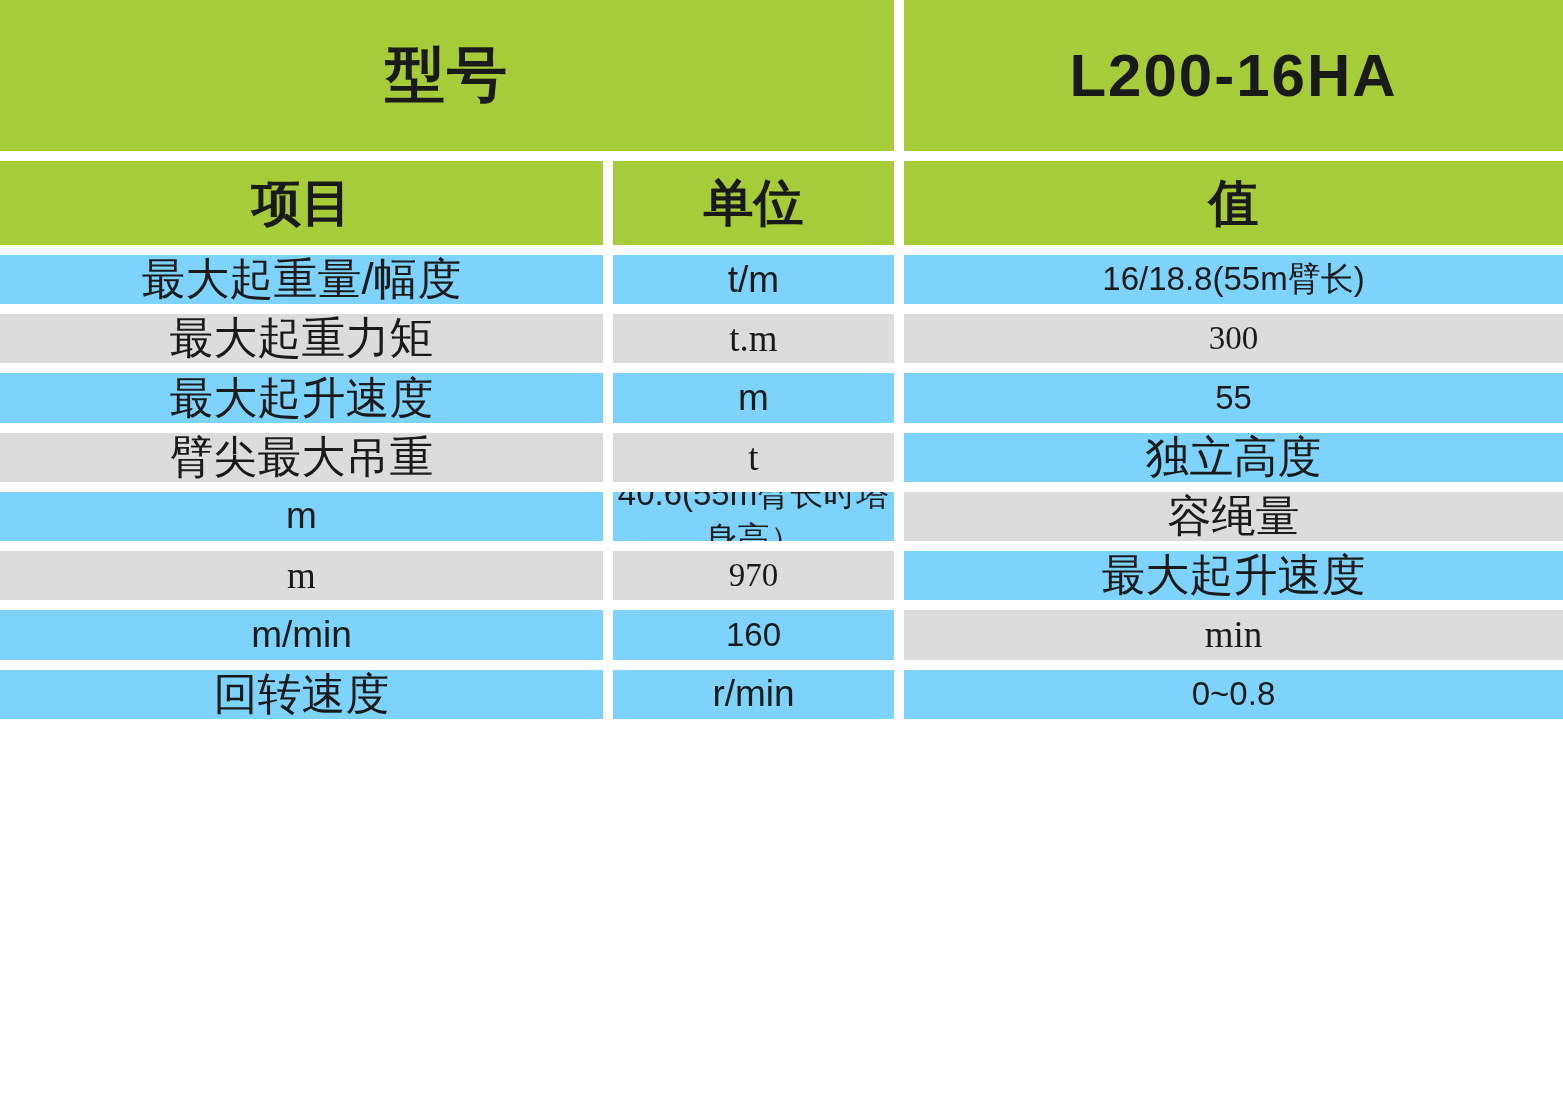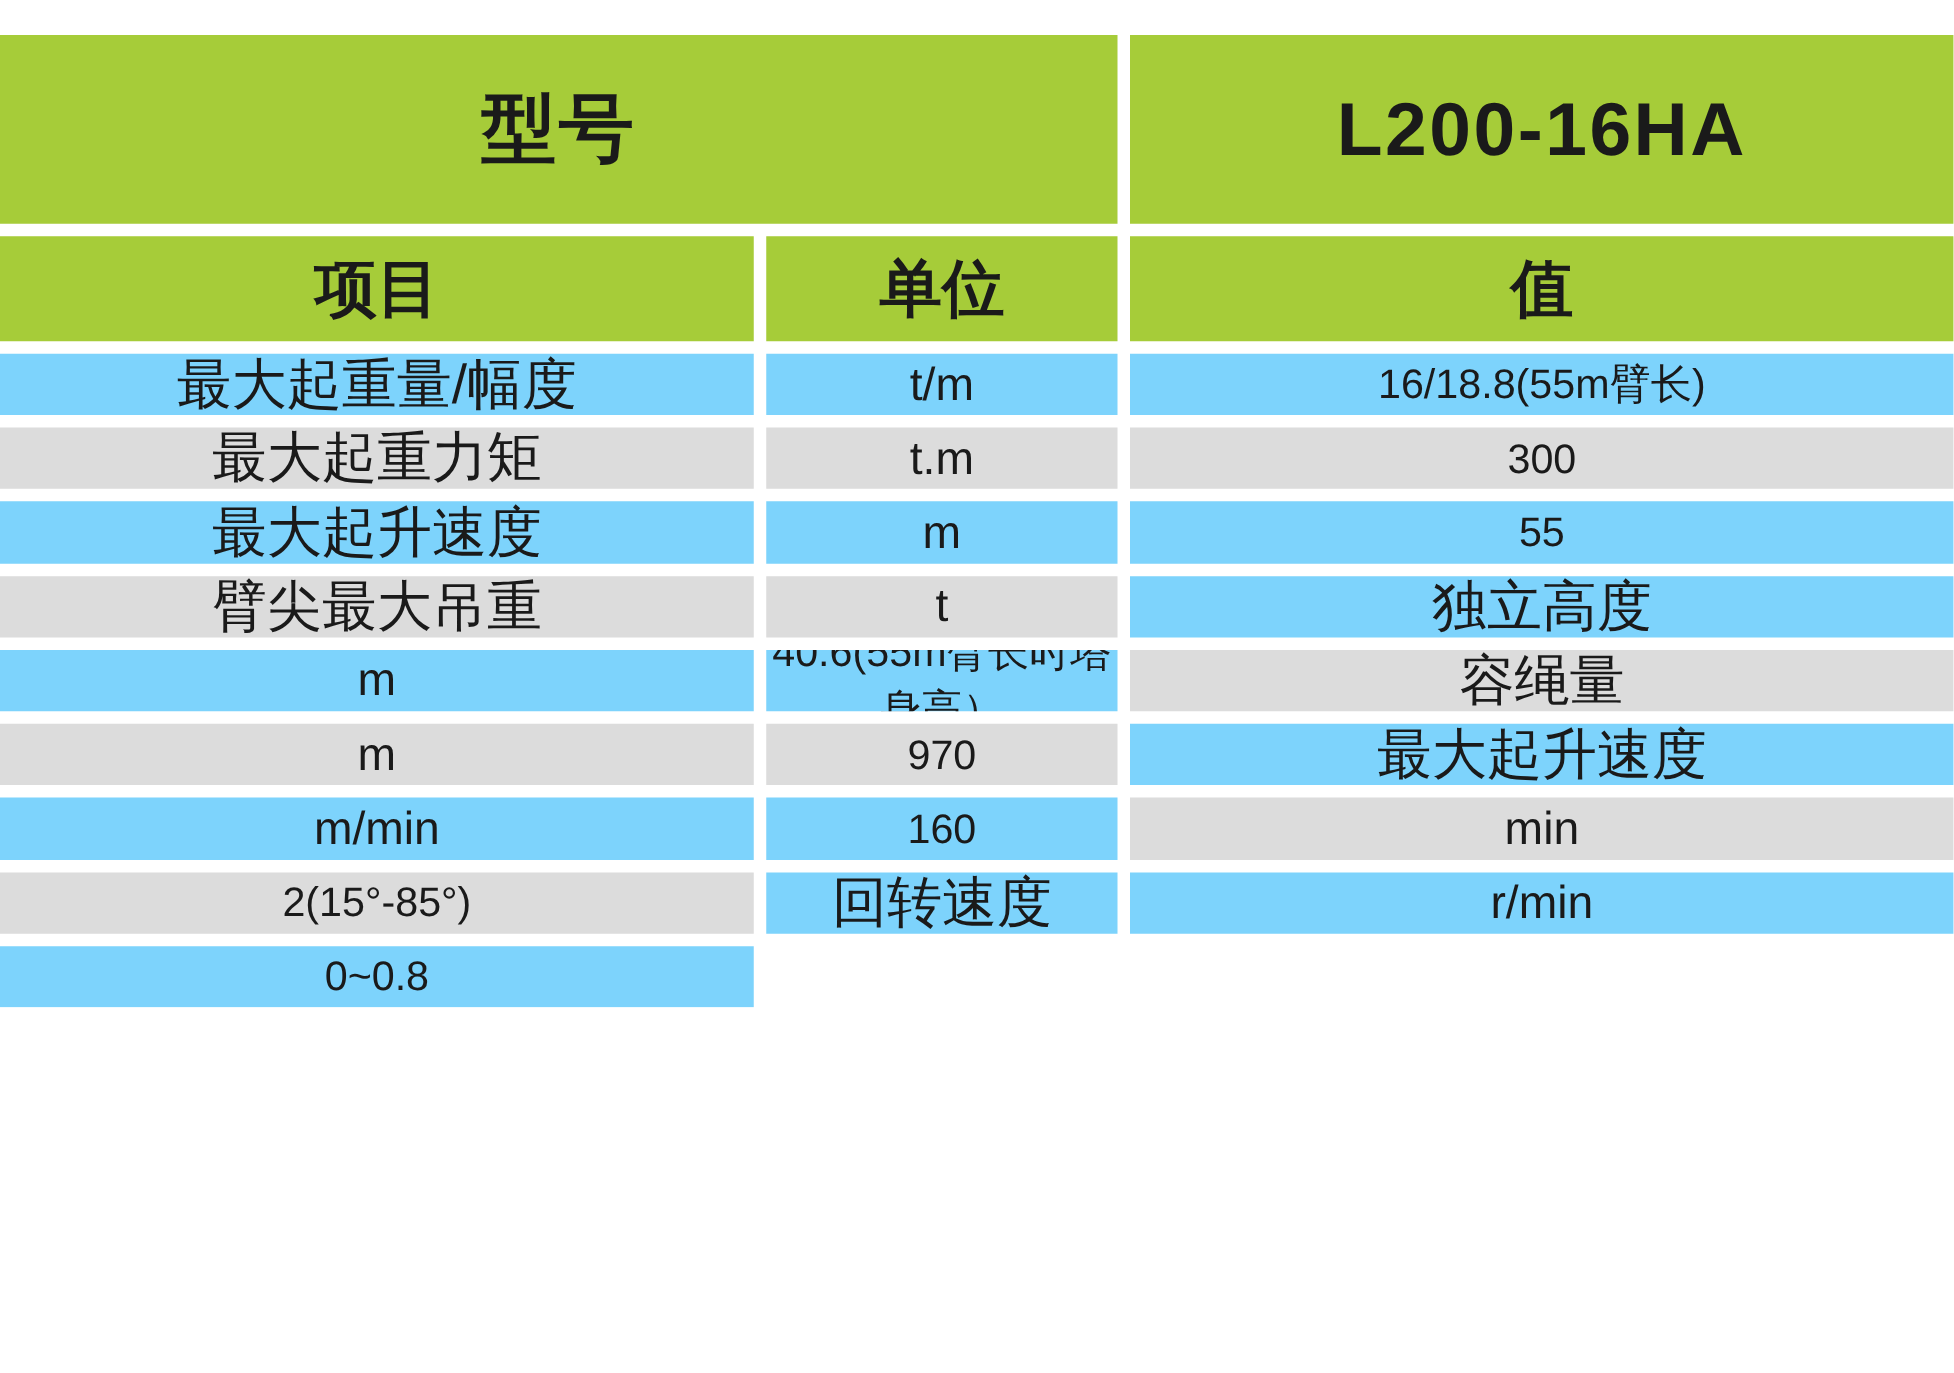--- a/index.html
+++ b/index.html
@@ -13,21 +13,20 @@
   }
   .spec-table {
     width: 1563px;
     height: 778px;
     display: grid;
     grid-template-columns: 603px 281px 1fr;
     grid-template-rows: 151px 84px repeat(9, 1fr);
     gap: 10px;
     background: #ffffff;
     overflow: hidden;
-    margin-top: 28px;
   }
   .cell {
     display: flex;
     align-items: center;
     justify-content: center;
     text-align: center;
     overflow: hidden;
   }
   .green {
     background: #a6cc39;
@@ -37,21 +36,21 @@
     font-size: 60px;
     letter-spacing: 2px;
   }
   .h1-model {
     grid-column: 1 / 3; 
   }
   .h2 {
     font-size: 50px;
   }
   .light { background: #7dd3fc; }
-  .dark  { background: #dcdcdc; }
+  .dark  { background: #dcdcdc; font-family: Liberation Serif, serif; }
   .item-cell  { font-size: 44px; }
   .unit-cell  { font-size: 37px; }
   .value-cell { font-size: 33px; }
 </style>
 </head>
 <body>
 
 <div class="spec-table">
 
   <div class="cell green h1 h1-model">
@@ -92,19 +91,18 @@
 
   <div class="cell dark item-cell">容绳量</div>
   <div class="cell dark unit-cell">m</div>
   <div class="cell dark value-cell">970</div>
 
   <div class="cell light item-cell">最大起升速度</div>
   <div class="cell light unit-cell">m/min</div>
   <div class="cell light value-cell">160</div>
 
   <div class="cell dark unit-cell">min</div>
-  <div class="cell dark value-cell">2(15°-85°)</div>
 
   <div class="cell light item-cell">回转速度</div>
   <div class="cell light unit-cell">r/min</div>
   <div class="cell light value-cell">0~0.8</div>
 
 </div>
 
 </body></html>

